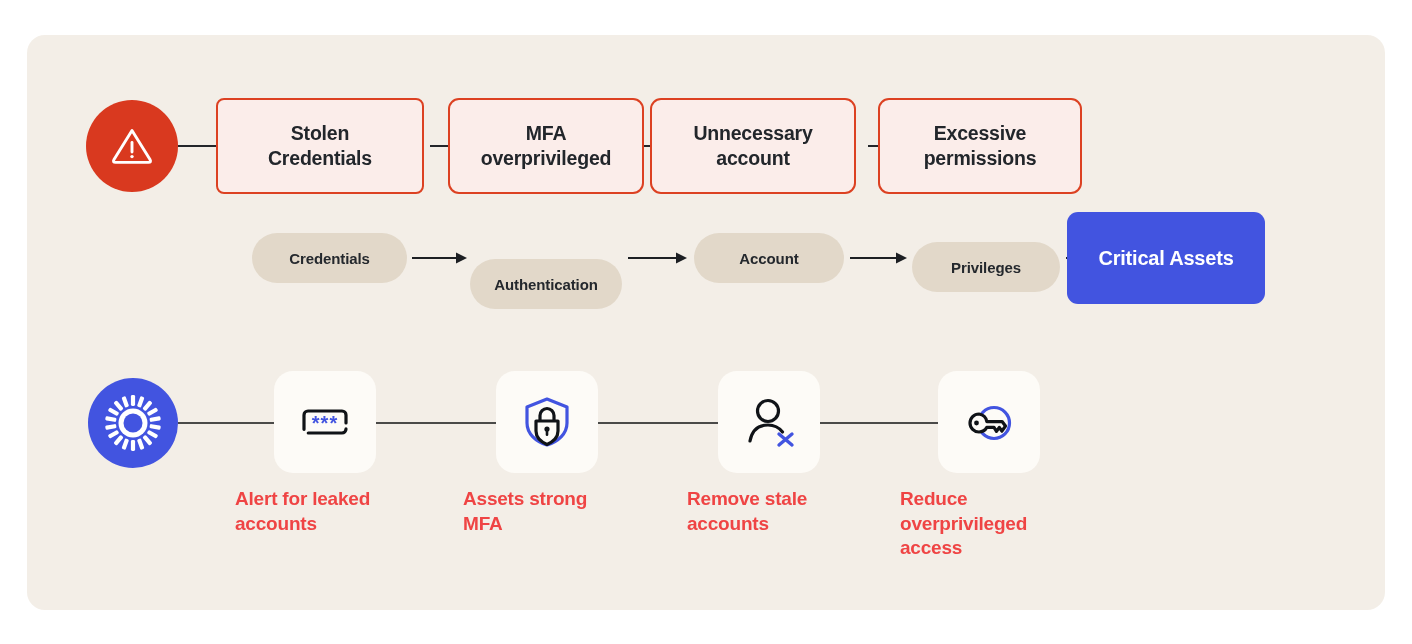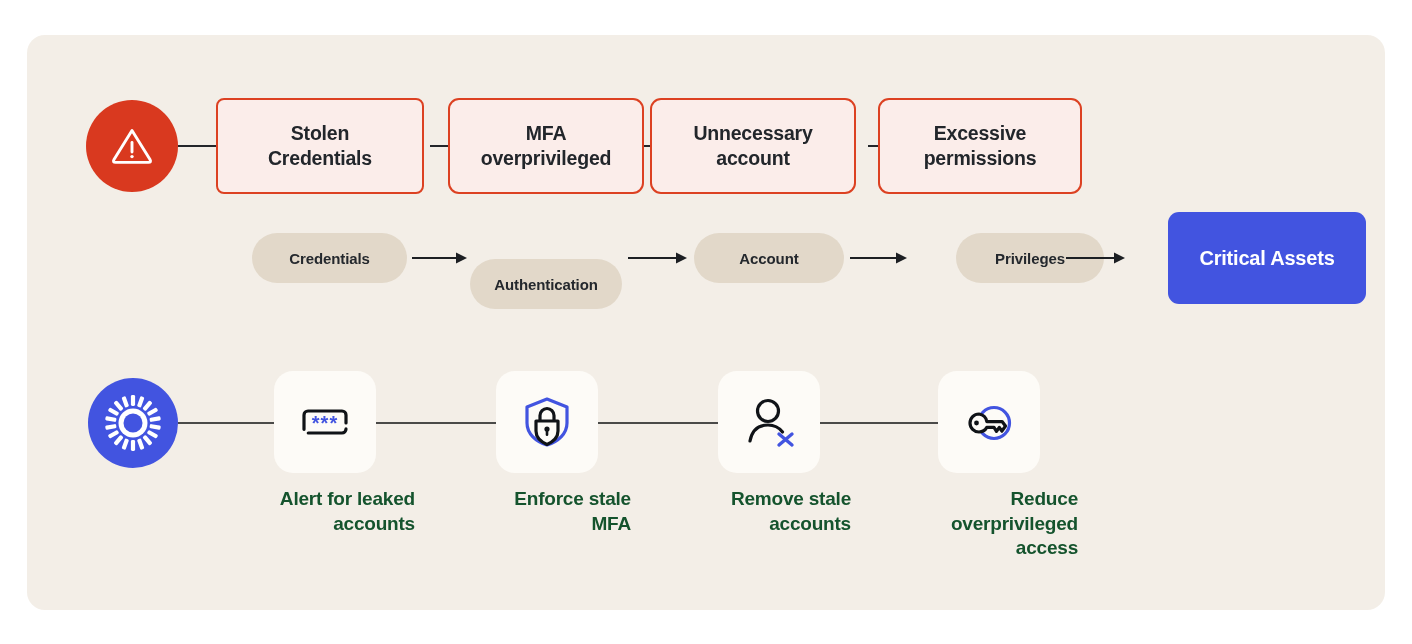--- a/index.html
+++ b/index.html
@@ -92,21 +92,21 @@
 
   .arrow {
     position: absolute;
     top: 250px;
     height: 16px;
     display: block;
   }
 
   .critical-box {
     position: absolute;
-    left: 1168px;
+    left: 1067px;
     top: 212px;
     width: 198px;
     height: 92px;
     background: #4254E0;
     border-radius: 11px;
     display: flex;
     align-items: center;
     justify-content: center;
   }
   .critical-box .lbl {
@@ -141,22 +141,22 @@
     display: flex;
     align-items: center;
     justify-content: center;
   }
 
   .fix-label {
     position: absolute;
     top: 487px;
     font-size: 19px;
     font-weight: bold;
-    color: #14532d;
-    text-align: right;
+    color: #ef4444;
+    text-align: left;
     line-height: 1.3;
     letter-spacing: -0.2px;
   }
 
   .thinline {
     position: absolute;
     height: 1.6px;
     background: #4A4A48;
   }
 </style>
@@ -231,21 +231,21 @@
 
   <div class="pill" style="left:694px; width:150px;">
     <span class="lbl">Account</span>
   </div>
 
   <svg class="arrow" style="left:850px; width:58px;" viewBox="0 0 58 16">
     <line x1="0" y1="8" x2="47" y2="8" stroke="#1C1F23" stroke-width="2"></line>
     <path d="M46 2.5 L57 8 L46 13.5 Z" fill="#1C1F23"></path>
   </svg>
 
-  <div class="pill" style="left:956px; width:148px;">
+  <div class="pill" style="left:912px; width:148px;margin-top:9px;">
     <span class="lbl">Privileges</span>
   </div>
 
   <svg class="arrow" style="left:1066px; width:60px;" viewBox="0 0 60 16">
     <line x1="0" y1="8" x2="49" y2="8" stroke="#1C1F23" stroke-width="2"></line>
     <path d="M48 2.5 L59 8 L48 13.5 Z" fill="#1C1F23"></path>
   </svg>
 
   <div class="critical-box">
     <span class="lbl">Critical Assets</span>
@@ -361,21 +361,21 @@
       <circle cx="20.5" cy="34" r="2.4" fill="#101317"></circle>
     </svg>
   </div>
 
   <div class="fix-label" style="left:235px; width:180px;">
     <span>Alert for leaked</span><br>
     <span>accounts</span>
   </div>
 
   <div class="fix-label" style="left:463px; width:168px;">
-    <span>Enforce stale</span><br>
+    <span>Assets strong</span><br>
     <span>MFA</span>
   </div>
 
   <div class="fix-label" style="left:900px; width:178px;">
     <span>Reduce</span><br>
     <span>overprivileged</span><br>
     <span>access</span>
   </div>
 
   <div class="fix-label" style="left:687px; width:164px;">

